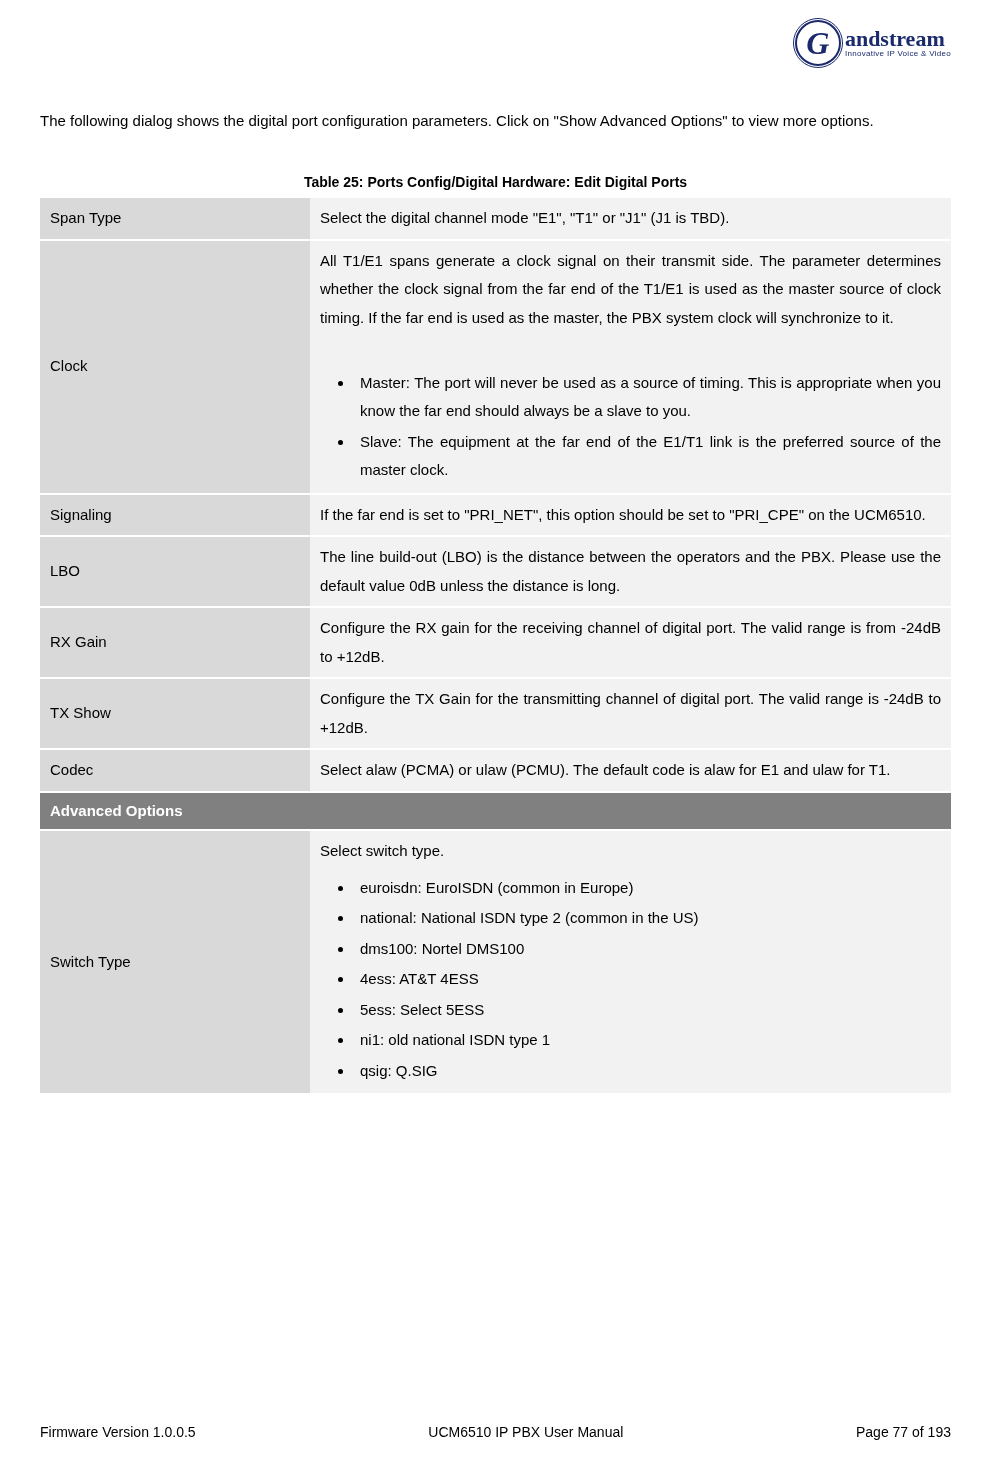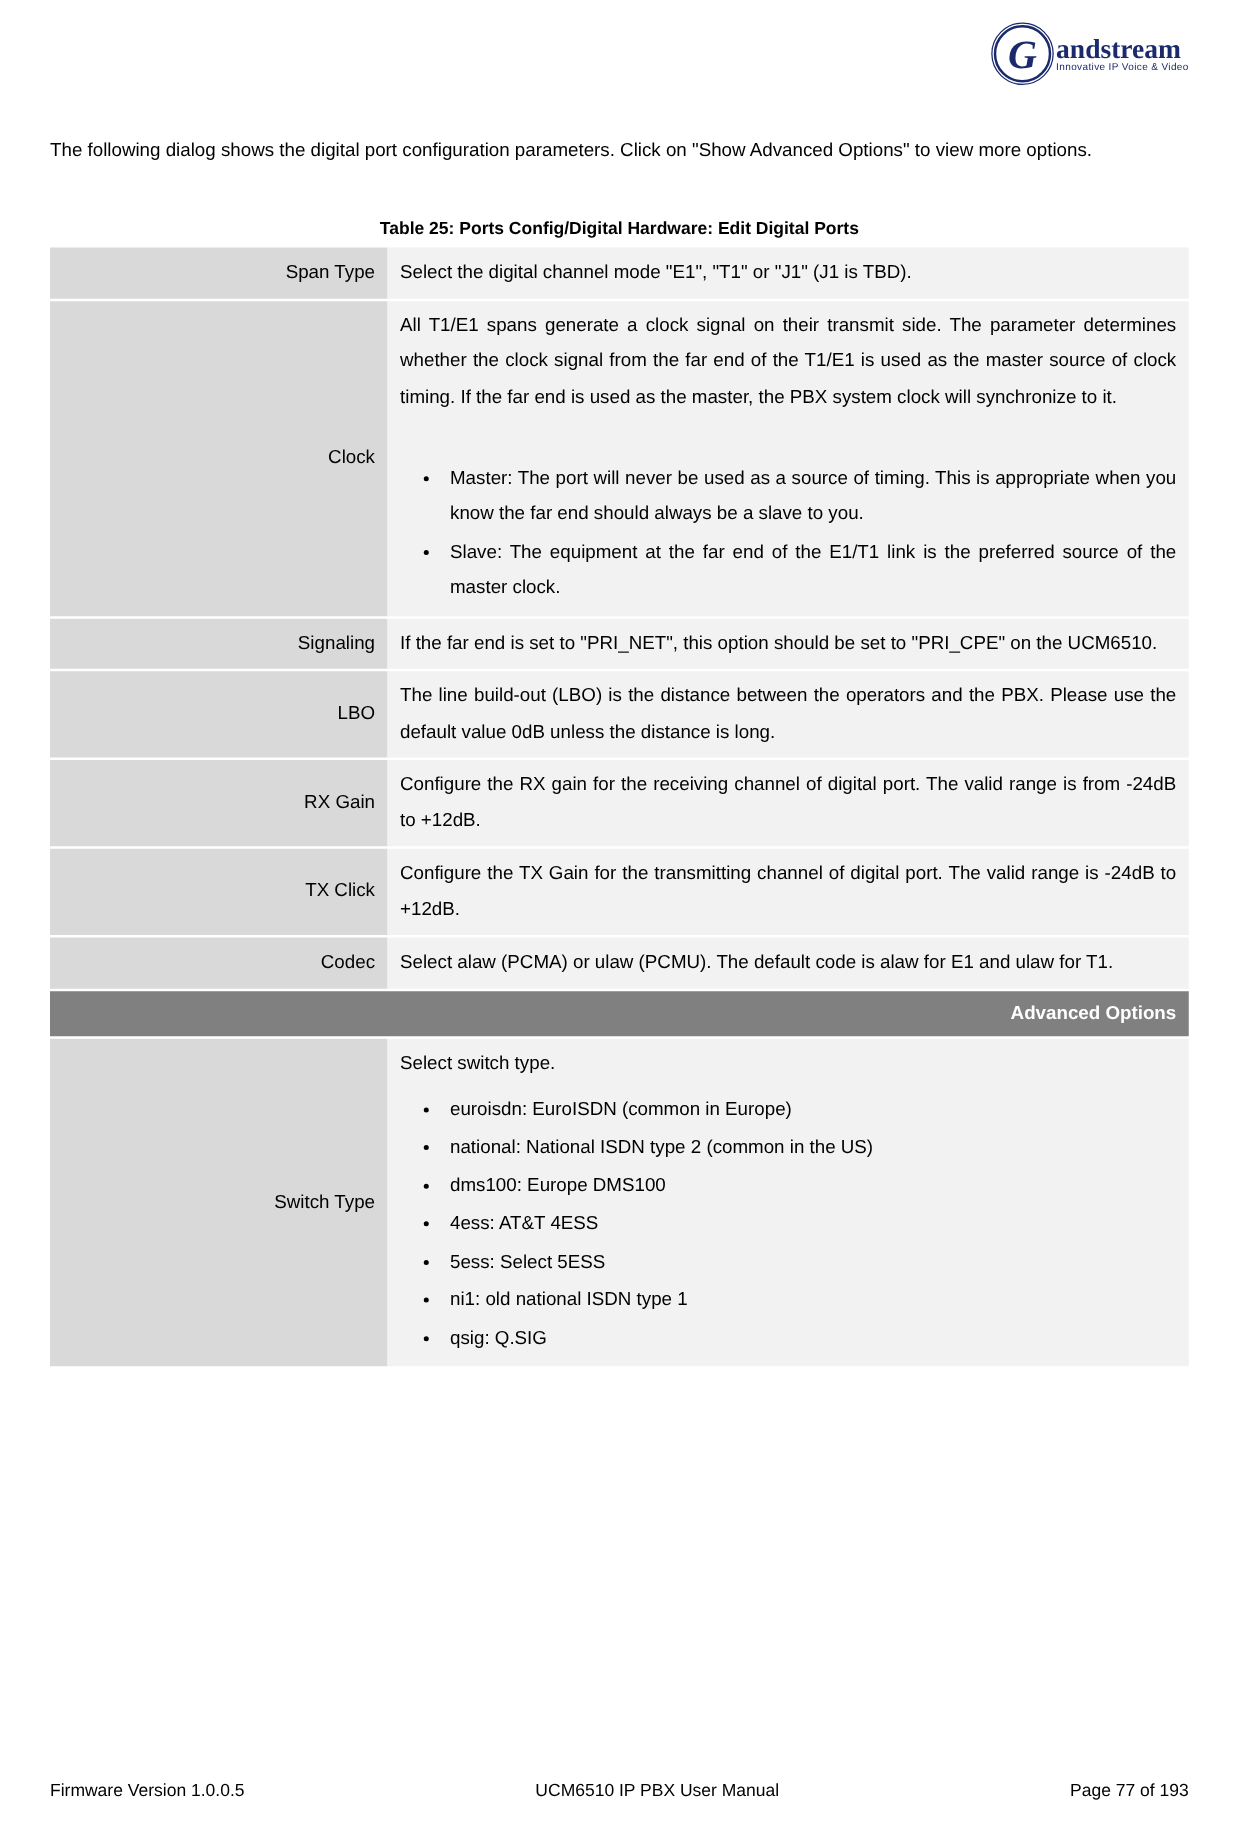--- a/index.html
+++ b/index.html
@@ -75,21 +75,20 @@
   }
   table {
     width: 100%;
     border-collapse: separate;
     border-spacing: 0 2px;
   }
   td {
     padding: 6px 10px;
     vertical-align: middle;
     line-height: 1.9;
-    text-align: right;
   }
   td.label {
     background: #d9d9d9;
     width: 270px;
   }
   td.desc {
     background: #f2f2f2;
     text-align: justify;
   }
   tr.section-row td {
@@ -159,38 +158,38 @@
   </tr>
   <tr>
     <td class="label">LBO</td>
     <td class="desc">The line build-out (LBO) is the distance between the operators and the PBX. Please use the default value 0dB unless the distance is long.</td>
   </tr>
   <tr>
     <td class="label">RX Gain</td>
     <td class="desc">Configure the RX gain for the receiving channel of digital port. The valid range is from -24dB to +12dB.</td>
   </tr>
   <tr>
-    <td class="label">TX Click</td>
+    <td class="label">TX Show</td>
     <td class="desc">Configure the TX Gain for the transmitting channel of digital port. The valid range is -24dB to +12dB.</td>
   </tr>
   <tr>
     <td class="label">Codec</td>
     <td class="desc">Select alaw (PCMA) or ulaw (PCMU). The default code is alaw for E1 and ulaw for T1.</td>
   </tr>
   <tr class="section-row">
     <td colspan="2">Advanced Options</td>
   </tr>
   <tr>
     <td class="label">Switch Type</td>
     <td class="desc">
       <span>Select switch type.</span>
       <ul>
         <li>euroisdn: EuroISDN (common in Europe)</li>
         <li>national: National ISDN   type 2 (common in the US)</li>
-        <li>dms100: Europe DMS100</li>
+        <li>dms100: Nortel DMS100</li>
         <li>4ess: AT&amp;T 4ESS</li>
         <li>5ess: Select 5ESS</li>
         <li>ni1: old national ISDN type 1</li>
         <li>qsig: Q.SIG</li>
       </ul>
     </td>
   </tr>
 </tbody>
   </table>
 

